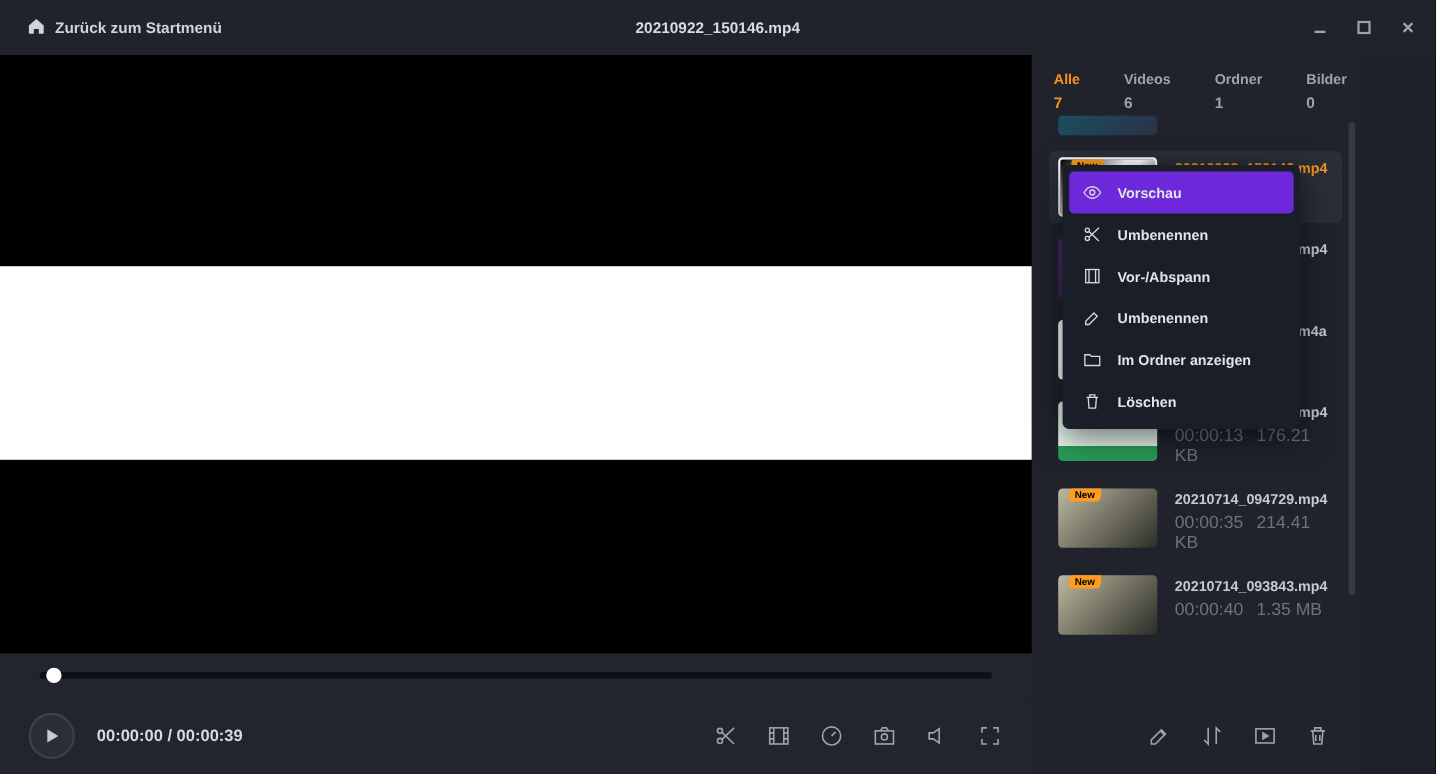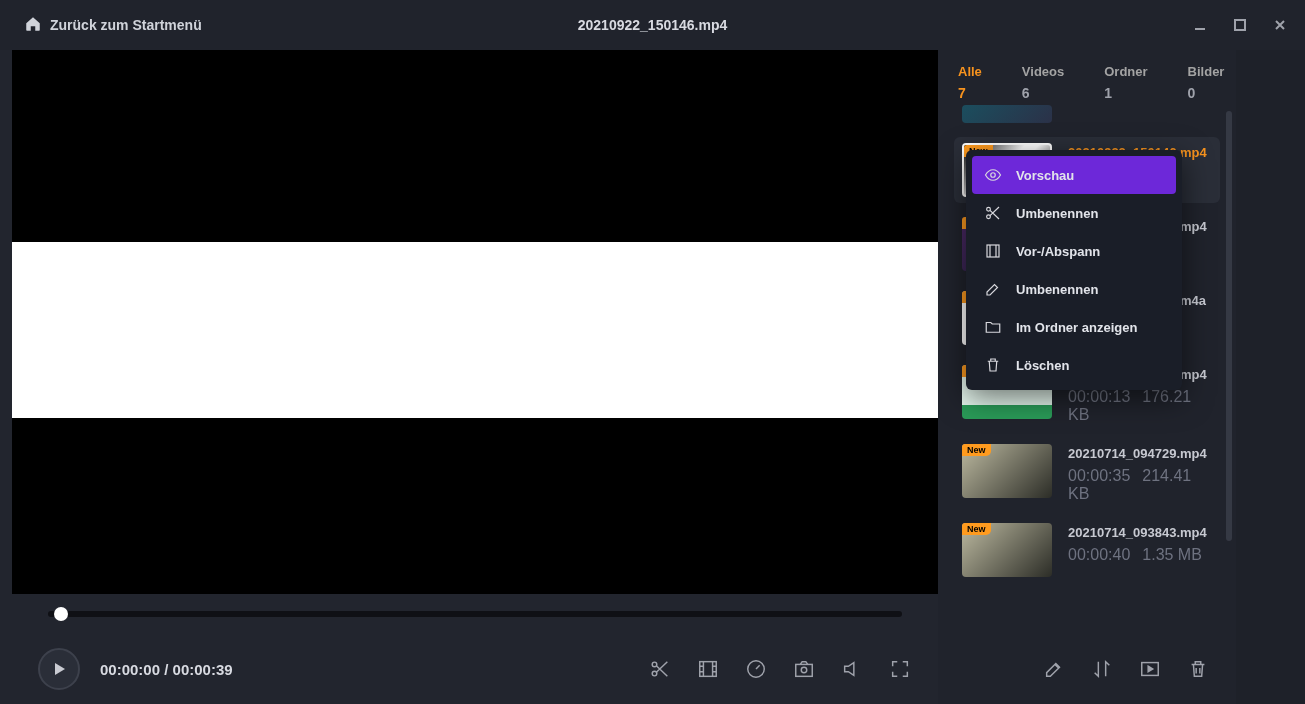--- a/index.html
+++ b/index.html
@@ -9,21 +9,21 @@
   .titlebar { height:50px; display:flex; align-items:center; padding:0 24px; background:#20232c; position:relative; }
   .back-link { display:flex; align-items:center; gap:8px; font-size:14px; font-weight:600; color:#d0d3da; cursor:pointer; }
   .back-link svg { fill:#d0d3da; }
   .title { position:absolute; left:50%; transform:translateX(-50%); font-size:14px; font-weight:600; color:#d8dae1; }
   .win-controls { position:absolute; right:8px; top:0; display:flex; height:50px; align-items:center; gap:6px; }
   .win-btn { width:34px; height:34px; display:flex; align-items:center; justify-content:center; cursor:pointer; }
   .win-btn svg { stroke:#9fa2ab; fill:none; stroke-width:2; }
 
   
   .main { display:flex; height:654px; }
-  .left { width:938px; display:flex; flex-direction:column; background:#22252e;padding-left:12px; }
+  .left { width:938px; display:flex; flex-direction:column; background:#22252e; }
   .video-pane { flex:1; background:#000; position:relative; min-height:0; }
   .video-stripe { position:absolute; left:0; right:0; top:192px; height:176px; background:#fff; }
 
   .timeline { height:40px; background:#22252e; display:flex; align-items:center; padding:0 36px 0 36px; }
   .seek { flex:1; height:6px; background:#0f1015; border-radius:3px; position:relative; }
   .seek-knob { position:absolute; left:6px; top:-4px; width:14px; height:14px; border-radius:50%; background:#fff; }
 
   .controls { height:70px; background:#22252e; display:flex; align-items:center; padding:0 26px; gap:20px; }
   .play-btn { width:42px; height:42px; border-radius:50%; background:#2a2e38; border:2px solid #3d414c; display:flex; align-items:center; justify-content:center; cursor:pointer; }
   .play-btn svg { fill:#c9cbd2; }
@@ -40,21 +40,21 @@
   .tab-count { font-size:14px; font-weight:600; color:#9fa2ab; }
   .tab.active .tab-label,.tab.active .tab-count { color:#f7931e; }
 
   .file-list { flex:1; padding:0 16px 0 16px; overflow:hidden; position:relative; }
   .scrollbar { position:absolute; right:4px; top:6px; width:6px; height:430px; background:#353944; border-radius:3px; }
 
   .item { display:flex; gap:16px; padding:6px 8px; margin:8px 0; border-radius:6px; align-items:flex-start; }
   .item.selected { background:#2a2e38; }
   .thumb { width:90px; height:54px; background:#3e4350; border-radius:4px; position:relative; flex-shrink:0; }
   .item.selected .thumb { border:2px solid #fff; }
-  .badge { position:absolute; top:0; left:0; background:#ff9b1f; color:#000; font-size:9px; font-weight:700; padding:1px 5px; border-top-left-radius:3px; border-bottom-right-radius:5px;text-align:center; }
+  .badge { position:absolute; top:0; left:10px; background:#ff9b1f; color:#000; font-size:9px; font-weight:700; padding:1px 5px; border-top-left-radius:3px; border-bottom-right-radius:5px;text-align:center; }
   .item-info { display:flex; flex-direction:column; gap:6px; padding-top:2px; }
   .item-name { font-size:13px; font-weight:600; color:#c7c9d1; }
   .item-name.orange { color:#f7931e; }
   .item-meta { font-size:16px; color:#6e7280; }
   .item-meta span+span { margin-left:12px; }
 
   .thumb.partial { height:18px; margin-top:-6px; }
 
   
   .thumb.t1 { background:linear-gradient(135deg,#1b4e5e,#2b3148); }

